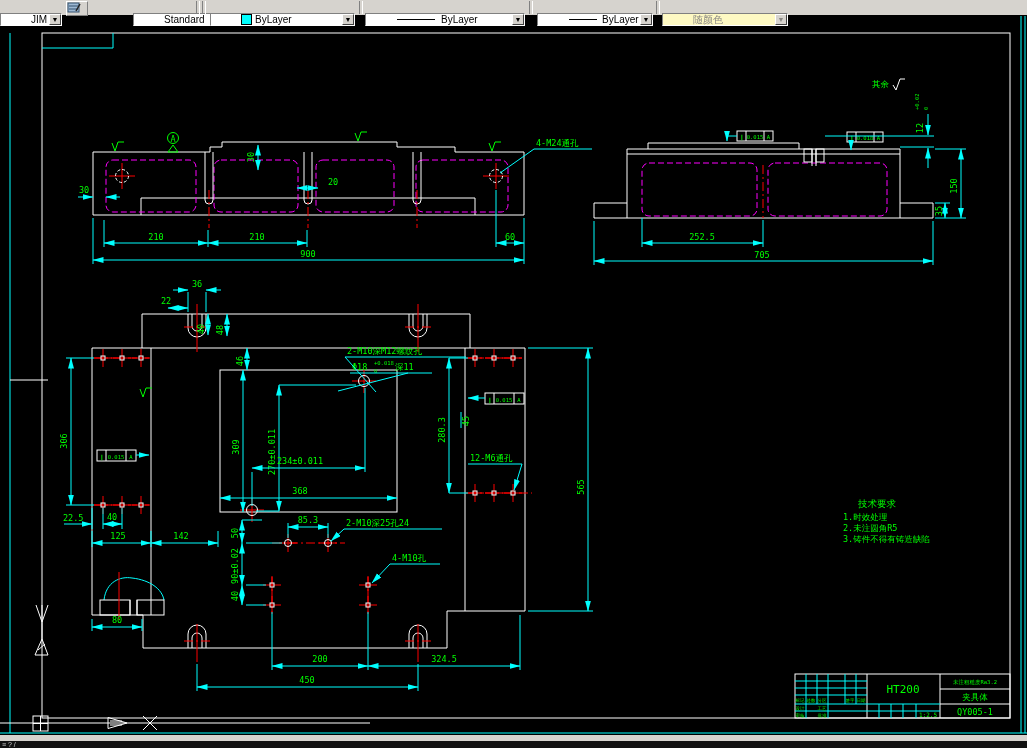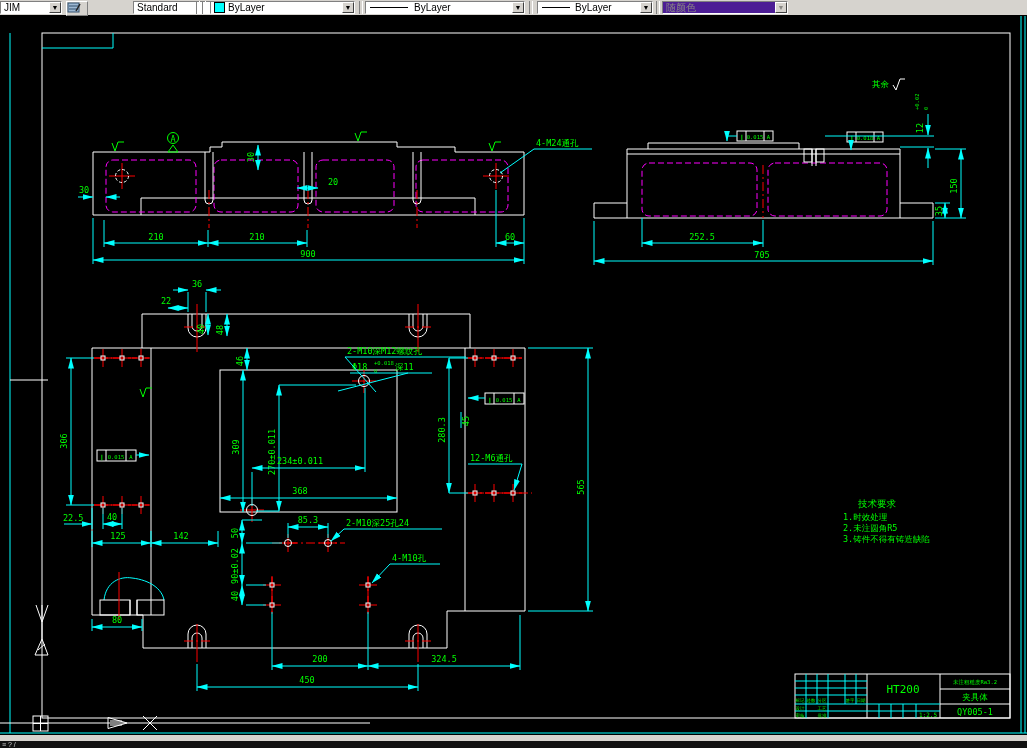--- a/index.html
+++ b/index.html
@@ -1,28 +1,28 @@
 <!DOCTYPE html>
 <html><head>
 <meta charset="utf-8">
 <style>
   html,body{margin:0;padding:0;background:#222;}
   .screen{position:relative;width:1027px;height:748px;background:#000;overflow:hidden;
           font-family:"Liberation Sans",sans-serif;}
   
   .toolbar{position:absolute;top:0;left:0;width:1027px;height:15px;background:#d6d3ce;
            border-bottom:1px solid #000;z-index:3;}
-  .tb-item{position:absolute;top:1px;height:13px;}
+  .tb-item{position:absolute;top:13px;height:13px;padding-left:27px;}
   .combo{display:flex;align-items:center;background:#fff;border:1px solid;
          border-color:#808080 #fff #fff #808080;font-size:10px;color:#000;height:13px;box-sizing:border-box;}
   .combo .txt{padding-left:3px;white-space:nowrap;overflow:hidden;flex:1;}
   .arrowbtn{width:12px;height:11px;background:#d6d3ce;border:1px solid;
             border-color:#fff #404040 #404040 #fff;font-size:7px;line-height:10px;
             text-align:center;color:#000;flex:none;box-sizing:border-box;}
-  .combo.disabled{background:#4c1d95;color:#8a8884;}
+  .combo.disabled{background:#fef9c3;color:#8a8884;}
   .combo.disabled .arrowbtn{color:#8a8884;}
   .sep{position:absolute;top:1px;width:2px;height:13px;border-left:1px solid #808080;border-right:1px solid #fff;}
   .swatch{width:9px;height:9px;background:#00ffff;border:1px solid #000;margin-left:3px;flex:none;}
   .lineglyph{display:inline-block;width:38px;height:0;border-top:1px solid #000;margin-left:4px;flex:none;}
   .iconbtn{position:absolute;top:1px;width:20px;height:13px;background:#d6d3ce;border:1px solid;
            border-color:#fff #808080 #808080 #fff;display:flex;align-items:center;justify-content:center;}
   
   .statusbar{position:absolute;left:0;top:735px;width:1027px;height:6px;background:#d6d3ce;z-index:3;}
   .statusbot{position:absolute;left:0;top:741px;width:1027px;height:7px;background:#111;z-index:3;
              color:#cfcfcf;font-size:7px;line-height:7px;padding-left:2px;box-sizing:border-box;}

